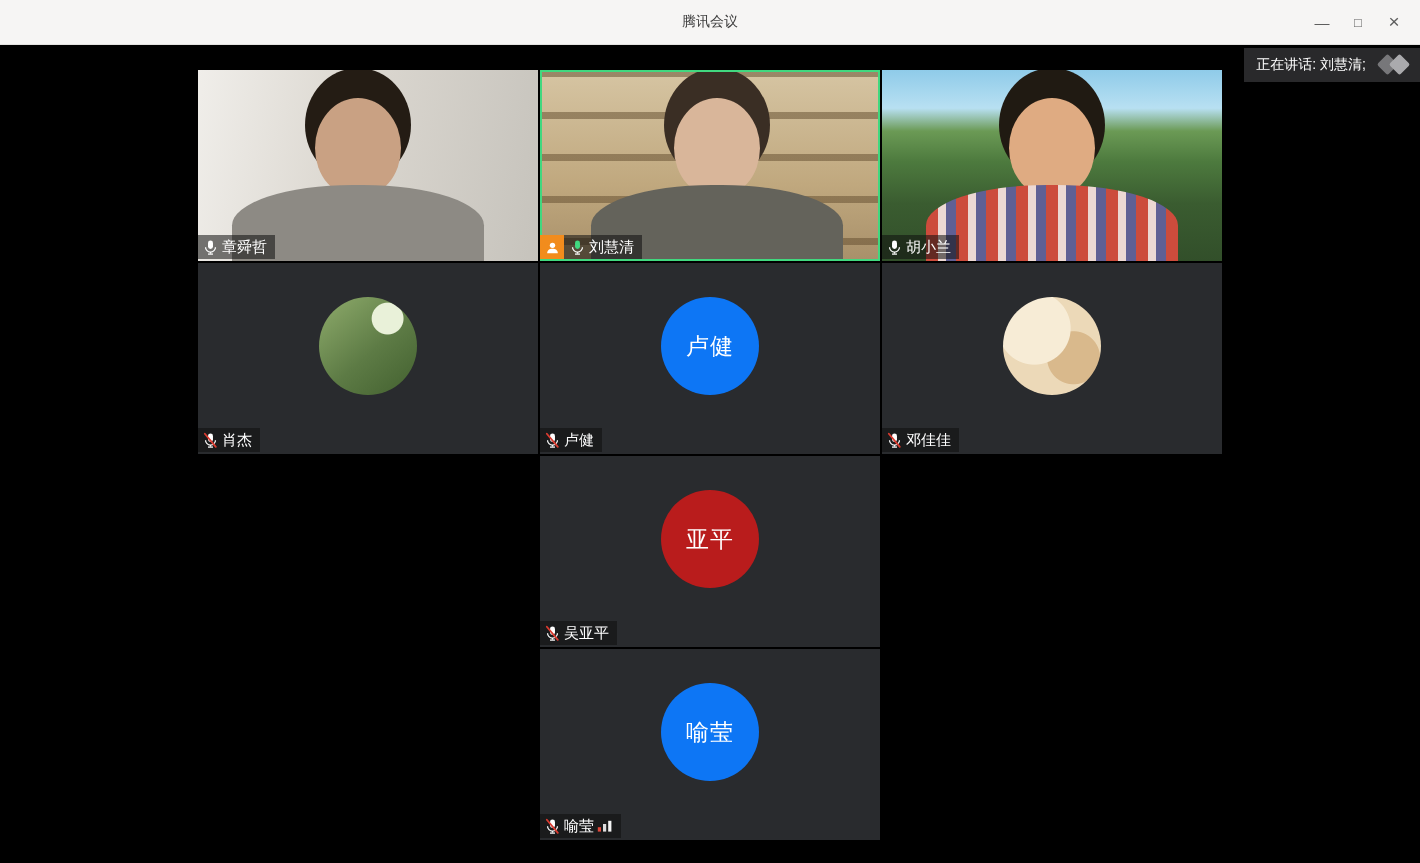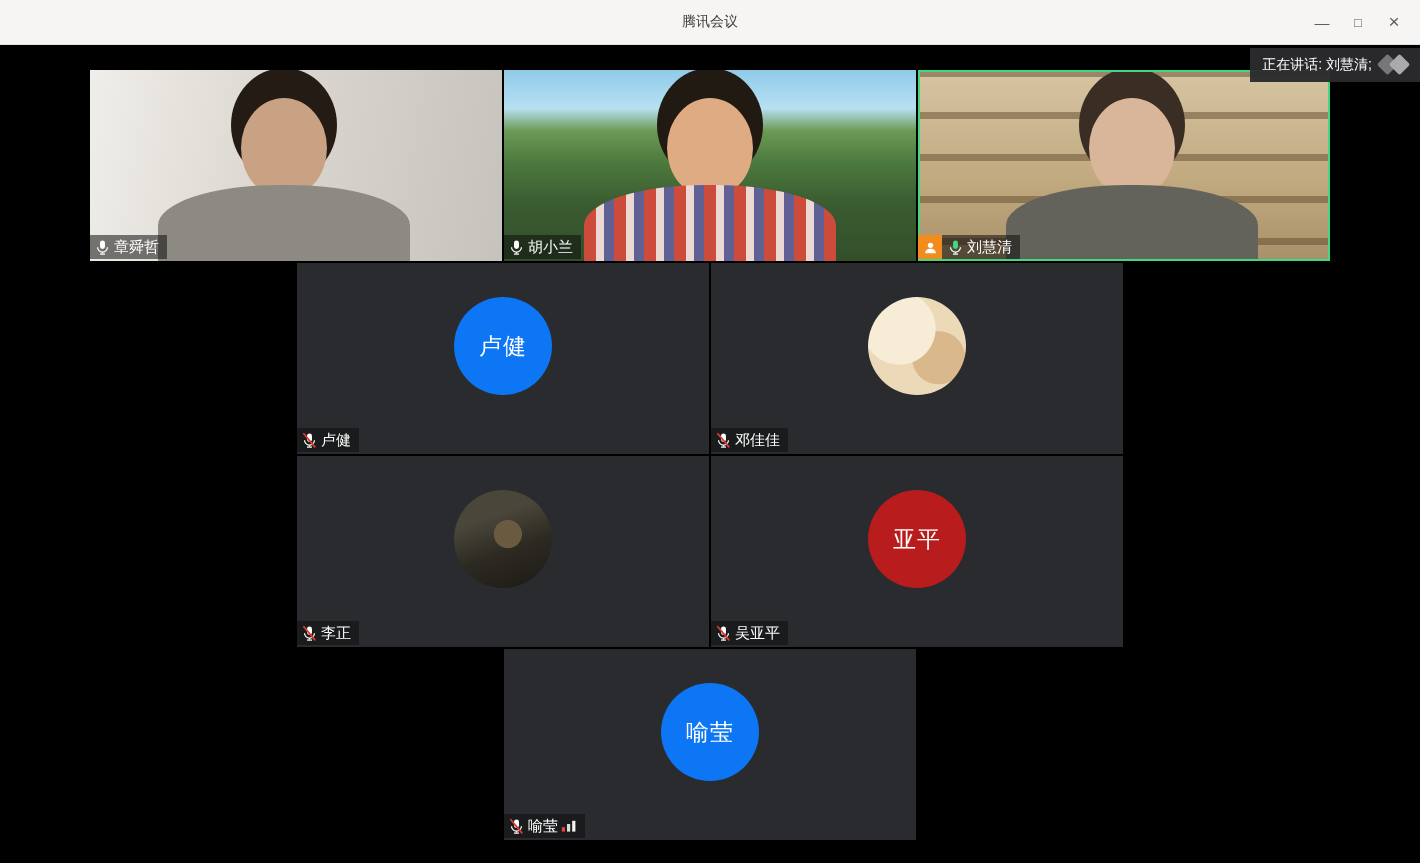--- a/index.html
+++ b/index.html
@@ -11,32 +11,32 @@
   .win-title{position:absolute;left:50%;top:50%;transform:translate(-50%,-50%);font-size:14px;color:#3d3d3d;}
   .win-controls{position:absolute;right:8px;top:0;height:100%;display:flex;align-items:center;}
   .win-btn{width:36px;height:100%;display:flex;align-items:center;justify-content:center;color:#5e5e5e;}
   .win-btn.min{font-size:15px;}
   .win-btn.max{font-size:13px;}
   .win-btn.close{font-size:19px;}
 
   
   .stage{position:relative;width:1420px;height:818px;background:#000;padding-top:25px;}
 
-  .speaking-banner{position:absolute;top:3px;right:0;height:34px;display:flex;align-items:center;gap:6px;
+  .speaking-banner{position:absolute;top:3px;right:0;height:34px;display:flex;align-items:center;gap:12px;
     padding:0 6px 0 12px;background:rgba(43,43,45,0.96);z-index:6;}
   .speaking-banner .label{color:#ffffff;font-size:14px;white-space:nowrap;}
   .tm-logo{position:relative;width:36px;height:26px;}
   .tm-logo i{position:absolute;width:15px;height:15px;top:5px;transform:rotate(45deg);border-radius:2px;display:block;}
   .tm-logo .d1{left:2px;background:#77777a;}
   .tm-logo .d2{left:14px;background:#aaaaad;}
 
   .grid{display:flex;flex-direction:column;gap:2px;align-items:center;}
   .grid-row{display:flex;gap:2px;justify-content:center;}
 
-  .tile{position:relative;width:412px;height:191px;background:#292b2e;overflow:hidden;}
+  .tile{position:relative;width:340px;height:191px;background:#292b2e;overflow:hidden;}
   .tile.speaking::after{content:'';position:absolute;inset:0;border:2px solid #41d87f;pointer-events:none;z-index:4;}
 
   
   .scene{position:absolute;inset:0;}
   .person{position:absolute;inset:0;}
   .person i{position:absolute;display:block;}
   .person .hair{width:106px;height:114px;border-radius:50%;background:var(--hair);left:var(--px,50%);top:29%;transform:translate(-50%,-50%);}
   .person .head{width:86px;height:100px;border-radius:50%;background:var(--skin);left:var(--px,50%);top:41%;transform:translate(-50%,-50%);}
   .person .torso{width:252px;height:44%;border-radius:48% 48% 0 0;background:var(--shirt);left:var(--px,50%);bottom:-8px;transform:translateX(-50%);}
 
@@ -116,40 +116,20 @@
               <svg viewBox="0 0 24 24" width="17" height="17">
                 <rect x="8.5" y="2" width="7" height="12" rx="3.5" fill="#ffffff"></rect>
                 <path d="M5 11.5a7 7 0 0 0 14 0" fill="none" stroke="#ffffff" stroke-width="1.8"></path>
                 <line x1="12" y1="18.5" x2="12" y2="20.6" stroke="#ffffff" stroke-width="1.8"></line>
                 <line x1="8.5" y1="21.3" x2="15.5" y2="21.3" stroke="#ffffff" stroke-width="1.8"></line>
               </svg>
             </span>
             <span class="pname">章舜哲</span>
           </div>
         </div>
-        <div class="tile">
-          <div class="scene v3">
-            <div class="person">
-              <i class="hair"></i>
-              <i class="head"></i>
-              <i class="torso"></i>
-            </div>
-          </div>
-          <div class="name-tag">
-            <span class="mic">
-              <svg viewBox="0 0 24 24" width="17" height="17">
-                <rect x="8.5" y="2" width="7" height="12" rx="3.5" fill="#ffffff"></rect>
-                <path d="M5 11.5a7 7 0 0 0 14 0" fill="none" stroke="#ffffff" stroke-width="1.8"></path>
-                <line x1="12" y1="18.5" x2="12" y2="20.6" stroke="#ffffff" stroke-width="1.8"></line>
-                <line x1="8.5" y1="21.3" x2="15.5" y2="21.3" stroke="#ffffff" stroke-width="1.8"></line>
-              </svg>
-            </span>
-            <span class="pname">胡小兰</span>
-          </div>
-        </div>
         <div class="tile speaking">
           <div class="scene v2">
             <div class="person">
               <i class="hair"></i>
               <i class="head"></i>
               <i class="torso"></i>
             </div>
           </div>
           <div class="name-tag">
             <span class="host-badge">
@@ -162,22 +142,57 @@
               <svg viewBox="0 0 24 24" width="17" height="17">
                 <rect x="8.5" y="2" width="7" height="12" rx="3.5" fill="#41d87f"></rect>
                 <path d="M5 11.5a7 7 0 0 0 14 0" fill="none" stroke="#ffffff" stroke-width="1.8"></path>
                 <line x1="12" y1="18.5" x2="12" y2="20.6" stroke="#ffffff" stroke-width="1.8"></line>
                 <line x1="8.5" y1="21.3" x2="15.5" y2="21.3" stroke="#ffffff" stroke-width="1.8"></line>
               </svg>
             </span>
             <span class="pname">刘慧清</span>
           </div>
         </div>
-      </div>
-      <div class="grid-row">
+        <div class="tile">
+          <div class="scene v3">
+            <div class="person">
+              <i class="hair"></i>
+              <i class="head"></i>
+              <i class="torso"></i>
+            </div>
+          </div>
+          <div class="name-tag">
+            <span class="mic">
+              <svg viewBox="0 0 24 24" width="17" height="17">
+                <rect x="8.5" y="2" width="7" height="12" rx="3.5" fill="#ffffff"></rect>
+                <path d="M5 11.5a7 7 0 0 0 14 0" fill="none" stroke="#ffffff" stroke-width="1.8"></path>
+                <line x1="12" y1="18.5" x2="12" y2="20.6" stroke="#ffffff" stroke-width="1.8"></line>
+                <line x1="8.5" y1="21.3" x2="15.5" y2="21.3" stroke="#ffffff" stroke-width="1.8"></line>
+              </svg>
+            </span>
+            <span class="pname">胡小兰</span>
+          </div>
+        </div>
+      </div>
+      <div class="grid-row">
+        <div class="tile">
+          <div class="avatar avatar-trees"></div>
+          <div class="name-tag">
+            <span class="mic">
+              <svg viewBox="0 0 24 24" width="17" height="17">
+                <rect x="8.5" y="2" width="7" height="12" rx="3.5" fill="#ffffff"></rect>
+                <path d="M5 11.5a7 7 0 0 0 14 0" fill="none" stroke="#ffffff" stroke-width="1.8"></path>
+                <line x1="12" y1="18.5" x2="12" y2="20.6" stroke="#ffffff" stroke-width="1.8"></line>
+                <line x1="8.5" y1="21.3" x2="15.5" y2="21.3" stroke="#ffffff" stroke-width="1.8"></line>
+                <line x1="4" y1="2.5" x2="19.5" y2="21" stroke="#d93b30" stroke-width="2.6" stroke-linecap="round"></line>
+              </svg>
+            </span>
+            <span class="pname">肖杰</span>
+          </div>
+        </div>
         <div class="tile">
           <div class="avatar avatar-text" style="background: rgb(13, 118, 245);">卢健</div>
           <div class="name-tag">
             <span class="mic">
               <svg viewBox="0 0 24 24" width="17" height="17">
                 <rect x="8.5" y="2" width="7" height="12" rx="3.5" fill="#ffffff"></rect>
                 <path d="M5 11.5a7 7 0 0 0 14 0" fill="none" stroke="#ffffff" stroke-width="1.8"></path>
                 <line x1="12" y1="18.5" x2="12" y2="20.6" stroke="#ffffff" stroke-width="1.8"></line>
                 <line x1="8.5" y1="21.3" x2="15.5" y2="21.3" stroke="#ffffff" stroke-width="1.8"></line>
                 <line x1="4" y1="2.5" x2="19.5" y2="21" stroke="#d93b30" stroke-width="2.6" stroke-linecap="round"></line>
@@ -196,35 +211,20 @@
                 <line x1="12" y1="18.5" x2="12" y2="20.6" stroke="#ffffff" stroke-width="1.8"></line>
                 <line x1="8.5" y1="21.3" x2="15.5" y2="21.3" stroke="#ffffff" stroke-width="1.8"></line>
                 <line x1="4" y1="2.5" x2="19.5" y2="21" stroke="#d93b30" stroke-width="2.6" stroke-linecap="round"></line>
               </svg>
             </span>
             <span class="pname">邓佳佳</span>
           </div>
         </div>
       </div>
       <div class="grid-row">
-        <div class="tile">
-          <div class="avatar avatar-darkroom"></div>
-          <div class="name-tag">
-            <span class="mic">
-              <svg viewBox="0 0 24 24" width="17" height="17">
-                <rect x="8.5" y="2" width="7" height="12" rx="3.5" fill="#ffffff"></rect>
-                <path d="M5 11.5a7 7 0 0 0 14 0" fill="none" stroke="#ffffff" stroke-width="1.8"></path>
-                <line x1="12" y1="18.5" x2="12" y2="20.6" stroke="#ffffff" stroke-width="1.8"></line>
-                <line x1="8.5" y1="21.3" x2="15.5" y2="21.3" stroke="#ffffff" stroke-width="1.8"></line>
-                <line x1="4" y1="2.5" x2="19.5" y2="21" stroke="#d93b30" stroke-width="2.6" stroke-linecap="round"></line>
-              </svg>
-            </span>
-            <span class="pname">李正</span>
-          </div>
-        </div>
         <div class="tile">
           <div class="avatar avatar-text" style="background: #b91c1c;">亚平</div>
           <div class="name-tag">
             <span class="mic">
               <svg viewBox="0 0 24 24" width="17" height="17">
                 <rect x="8.5" y="2" width="7" height="12" rx="3.5" fill="#ffffff"></rect>
                 <path d="M5 11.5a7 7 0 0 0 14 0" fill="none" stroke="#ffffff" stroke-width="1.8"></path>
                 <line x1="12" y1="18.5" x2="12" y2="20.6" stroke="#ffffff" stroke-width="1.8"></line>
                 <line x1="8.5" y1="21.3" x2="15.5" y2="21.3" stroke="#ffffff" stroke-width="1.8"></line>
                 <line x1="4" y1="2.5" x2="19.5" y2="21" stroke="#d93b30" stroke-width="2.6" stroke-linecap="round"></line>

